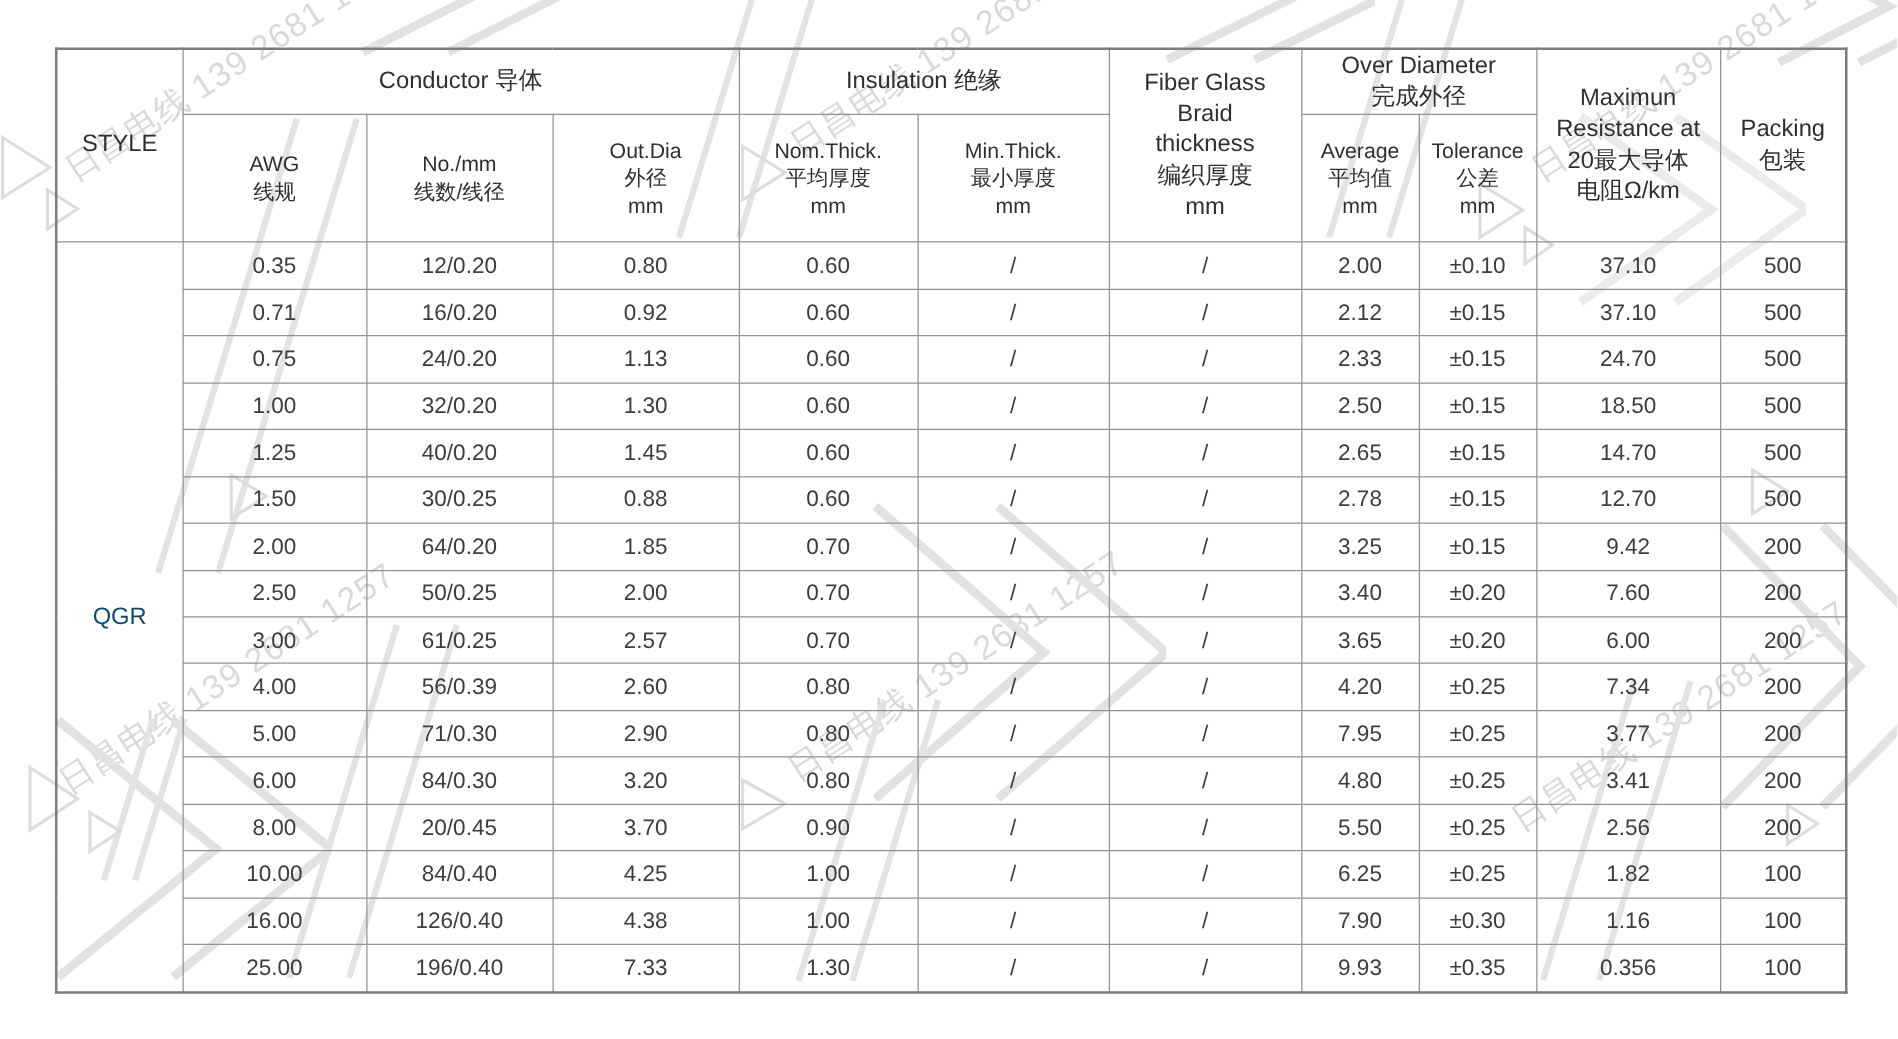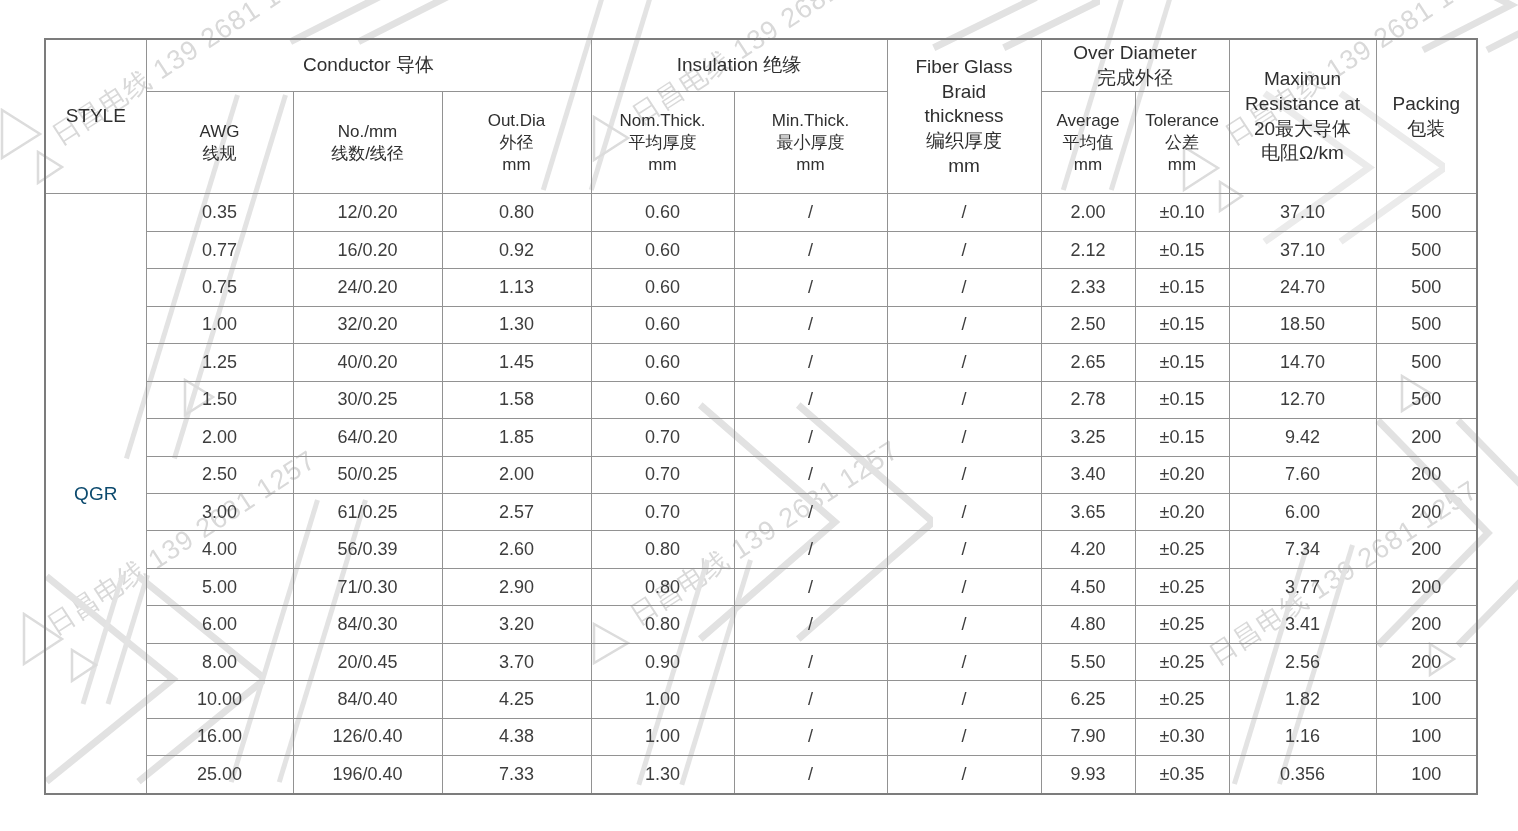--- a/index.html
+++ b/index.html
@@ -225,21 +225,21 @@
           <td>0.80</td>
           <td>0.60</td>
           <td>/</td>
           <td>/</td>
           <td>2.00</td>
           <td>±0.10</td>
           <td>37.10</td>
           <td>500</td>
         </tr>
         <tr>
-          <td>0.77</td>
+          <td>0.71</td>
           <td>16/0.20</td>
           <td>0.92</td>
           <td>0.60</td>
           <td>/</td>
           <td>/</td>
           <td>2.12</td>
           <td>±0.15</td>
           <td>37.10</td>
           <td>500</td>
         </tr>
@@ -275,21 +275,21 @@
           <td>/</td>
           <td>/</td>
           <td>2.65</td>
           <td>±0.15</td>
           <td>14.70</td>
           <td>500</td>
         </tr>
         <tr>
           <td>1.50</td>
           <td>30/0.25</td>
-          <td>1.58</td>
+          <td>0.88</td>
           <td>0.60</td>
           <td>/</td>
           <td>/</td>
           <td>2.78</td>
           <td>±0.15</td>
           <td>12.70</td>
           <td>500</td>
         </tr>
         <tr>
           <td>2.00</td>
@@ -339,21 +339,21 @@
           <td>7.34</td>
           <td>200</td>
         </tr>
         <tr>
           <td>5.00</td>
           <td>71/0.30</td>
           <td>2.90</td>
           <td>0.80</td>
           <td>/</td>
           <td>/</td>
-          <td>4.50</td>
+          <td>7.95</td>
           <td>±0.25</td>
           <td>3.77</td>
           <td>200</td>
         </tr>
         <tr>
           <td>6.00</td>
           <td>84/0.30</td>
           <td>3.20</td>
           <td>0.80</td>
           <td>/</td>

